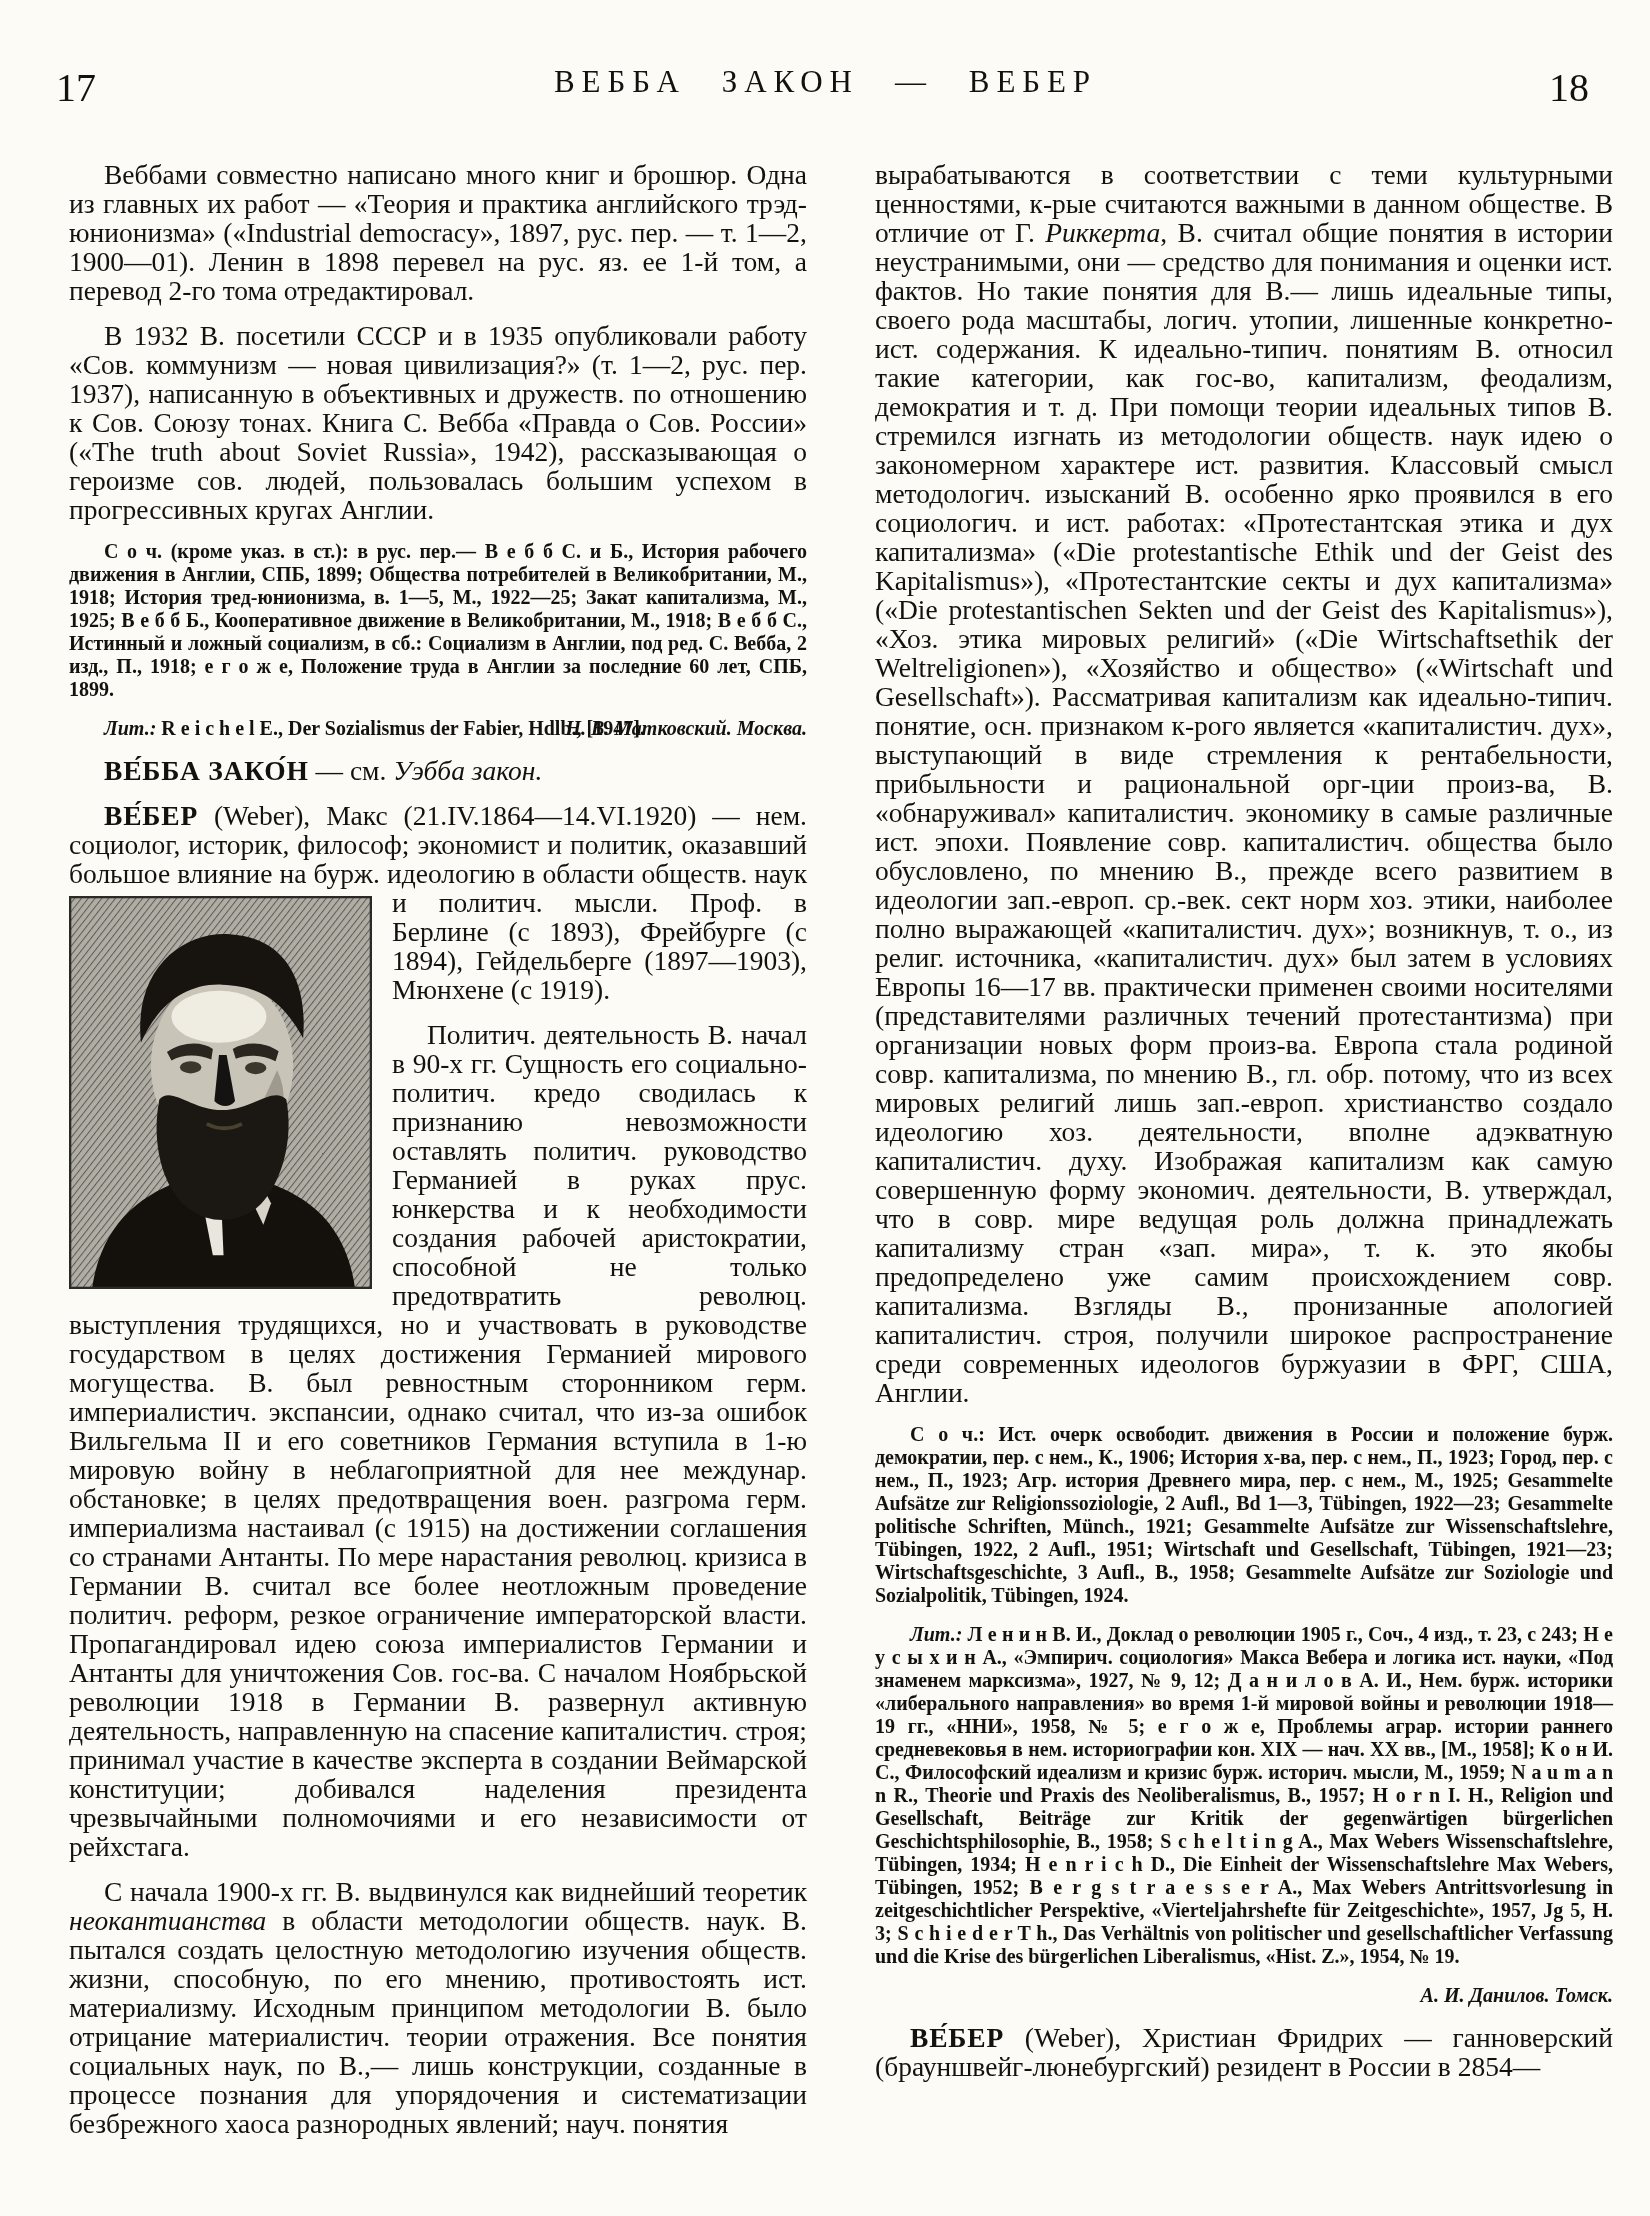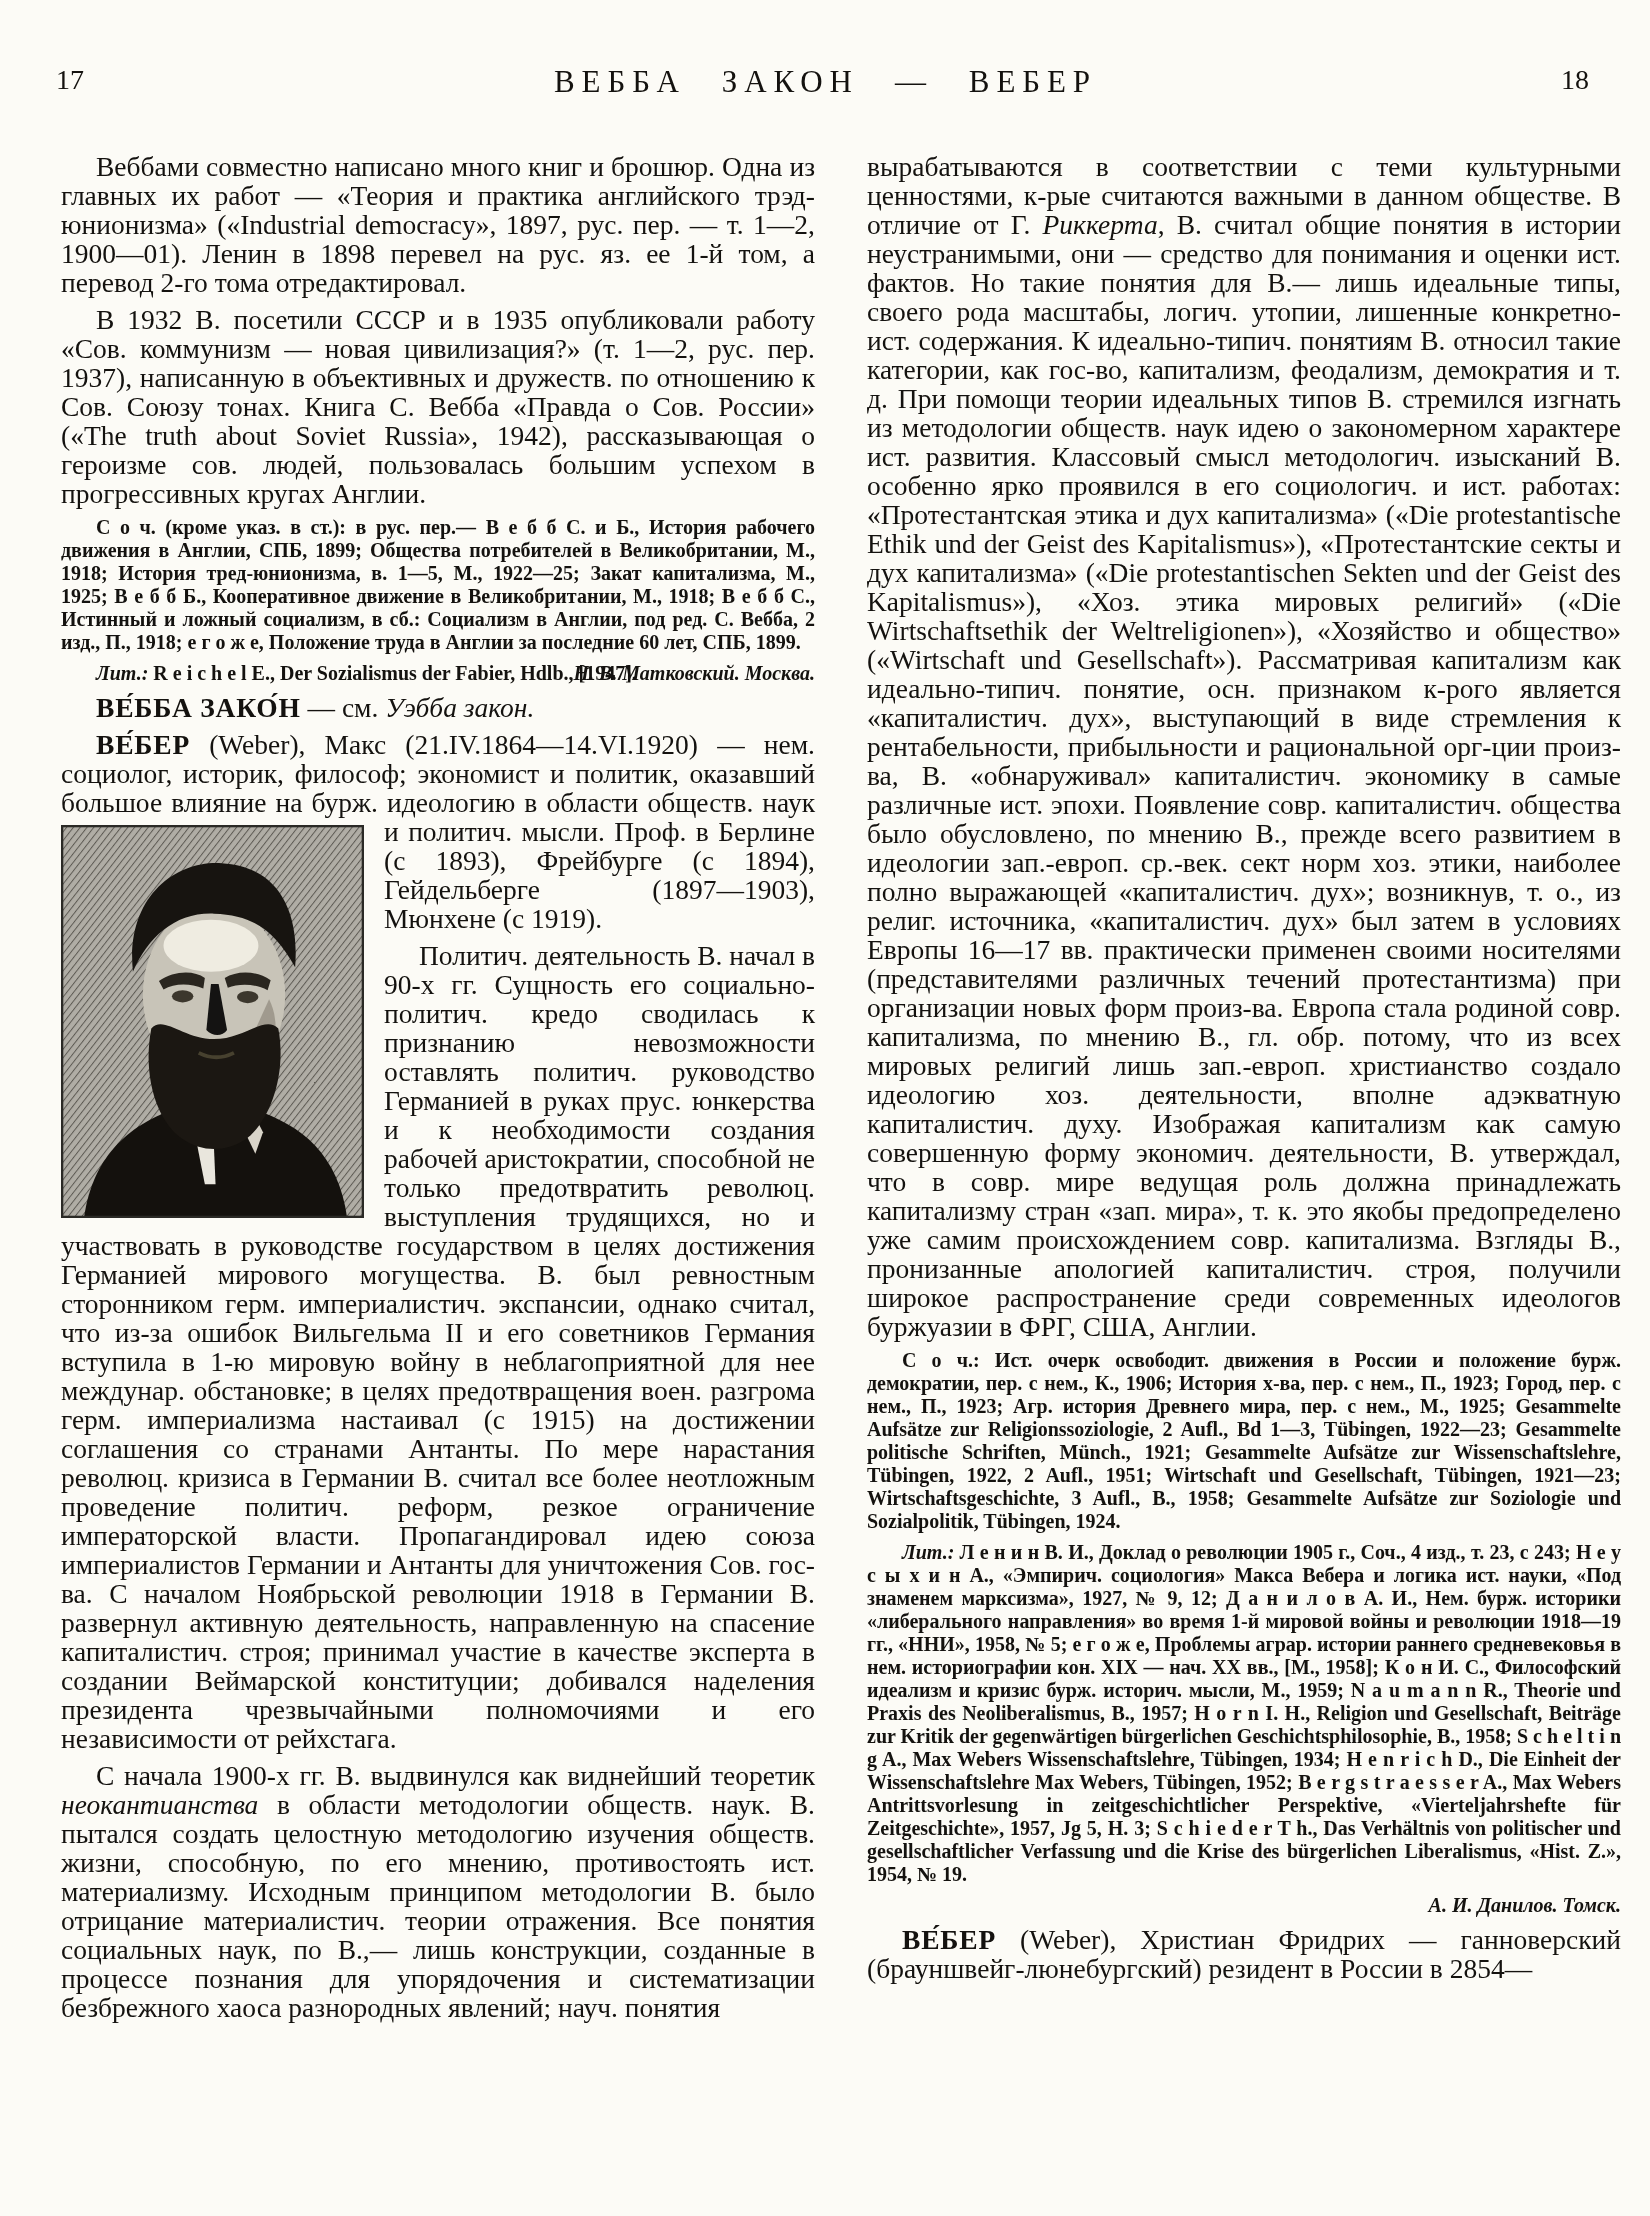--- a/index.html
+++ b/index.html
@@ -1,26 +1,26 @@
 <!DOCTYPE html>
 <html lang="ru" style="font-size:12.2px"><head>
 <meta charset="utf-8">
 <style>
   html,body{margin:0;padding:0;background:#e8e6e0;}
   .page{position:relative;width:1651px;height:2216px;background:#fcfbf6;
         font-family:"Liberation Serif","DejaVu Serif",serif;color:#14120f;overflow:hidden;}
   .header{position:absolute;top:64px;left:53px;right:53px;height:46px;}
-  .pgnum{position:absolute;top:0;font-size:28px;font-weight:400;text-align:center;}
+  .pgnum{position:absolute;top:0;font-size:40px;font-weight:400;text-align:center;}
   .pgnum.left{left:3.1px;}
   .pgnum.right{right:9px;}
   .title{text-align:center;font-size:31px;letter-spacing:6.9px;word-spacing:21.4px;}
   .col{position:absolute;top:144px;width:770px;}
   .colL{left:53px;}
   .colR{left:859px;}
-  .para{margin:8px;text-align:justify;font-size:27.5px;line-height:29px;}
+  .para{margin:16px;text-align:justify;font-size:27.5px;line-height:29px;}
   .small{font-size:20px;line-height:23px;font-weight:bold;}
   .indent{text-indent:35px;}
   .h{font-weight:700;letter-spacing:0.8px;}
   .i{font-style:italic;}
   .rel{position:relative;}
   .sig{position:absolute;right:0;bottom:0;font-style:italic;}
   .sigline{text-align:right;font-style:italic;}
   .photo{float:left;width:303px;height:393px;margin:7.6px 20px 6.1px 0;}
   .photo svg{display:block;width:100%;height:100%;}
 </style>

